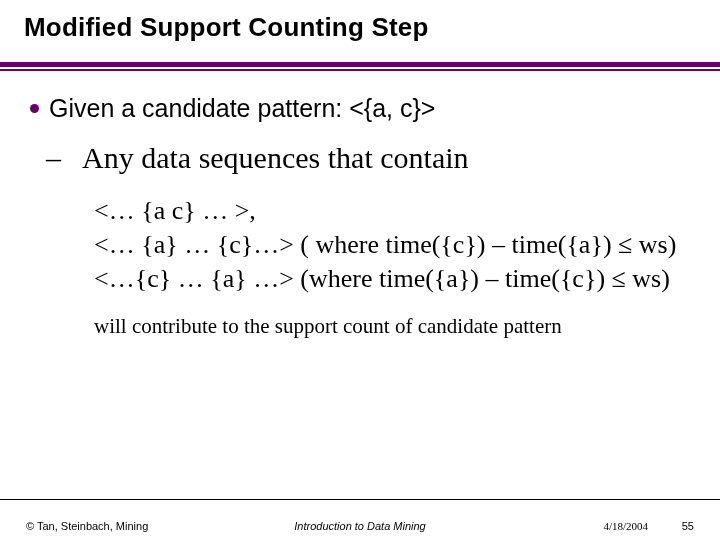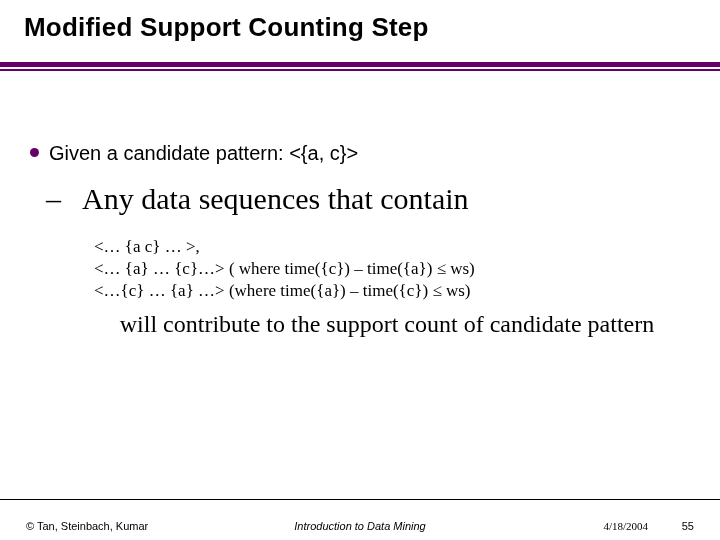--- a/index.html
+++ b/index.html
@@ -43,24 +43,23 @@
     background: #660066;
   }
   .body {
     position: absolute;
     top: 92px;
     left: 30px;
     right: 40px;
   }
   .lvl1 {
     font-family: Verdana, Arial, sans-serif;
-    font-size: 20px;
+    font-size: 25px;
     line-height: 1.3;
     margin-bottom: 14px;
-    margin-top: 48px;
   }
   .dot {
     display: inline-block;
     width: 9px;
     height: 9px;
     background: #660066;
     border-radius: 50%;
     vertical-align: middle;
     margin-right: 10px;
     margin-top: -4px;
@@ -73,32 +72,31 @@
     text-indent: -18px;
     padding-left: 18px;
   }
   .dash-bullet {
     display: inline-block;
     width: 12px;
     margin-right: 6px;
   }
   .lvl3-block {
     font-family: "Times New Roman", Times, serif;
-    font-size: 17px;
+    font-size: 26px;
     line-height: 1.3;
     margin-left: 64px;
     margin-top: 18px;
   }
   .lvl3-after {
     font-family: "Times New Roman", Times, serif;
-    font-size: 24px;
+    font-size: 21px;
     line-height: 1.3;
     margin-left: 64px;
-    margin-top: 7px;
-    text-align: center;
+    margin-top: 18px;
   }
   .footer {
     position: absolute;
     bottom: 20px;
     left: 0;
     width: 720px;
     font-family: Verdana, Arial, sans-serif;
     font-size: 11px;
     color: #000;
   }
@@ -140,19 +138,19 @@
       <div>&lt;… {a c} … &gt;,</div>
       <div>&lt;… {a} … {c}…&gt;   ( where time({c}) – time({a}) ≤ ws)</div>
       <div>&lt;…{c} … {a} …&gt;   (where time({a}) – time({c}) ≤ ws)</div>
     </div>
 
     <div class="lvl3-after">will contribute to the support count of candidate pattern</div>
   </div>
 
   <div class="footer-rule"></div>
   <div class="footer">
-    <span class="f-left">© Tan, Steinbach, Kumar</span>
+    <span class="f-left">© Tan, Steinbach, Mining</span>
     <span class="f-mid">Introduction to Data Mining</span>
     <span class="f-date">4/18/2004</span>
     <span class="f-page">55</span>
   </div>
 
 </div>
 
 </body></html>

